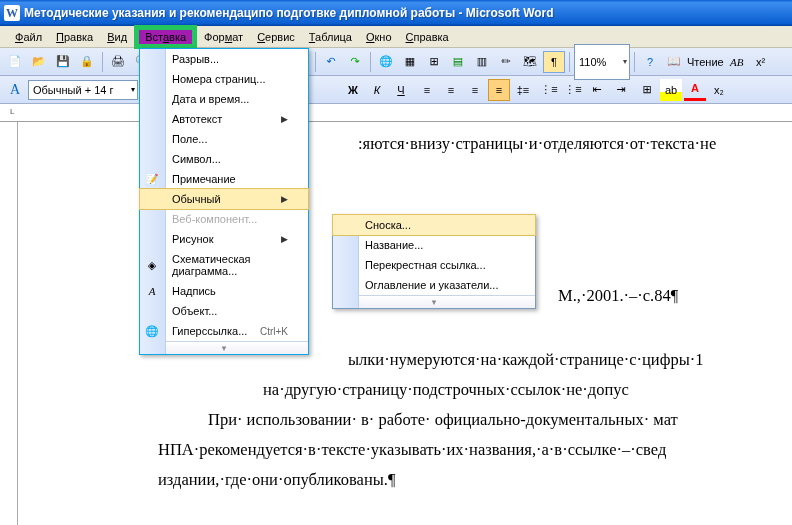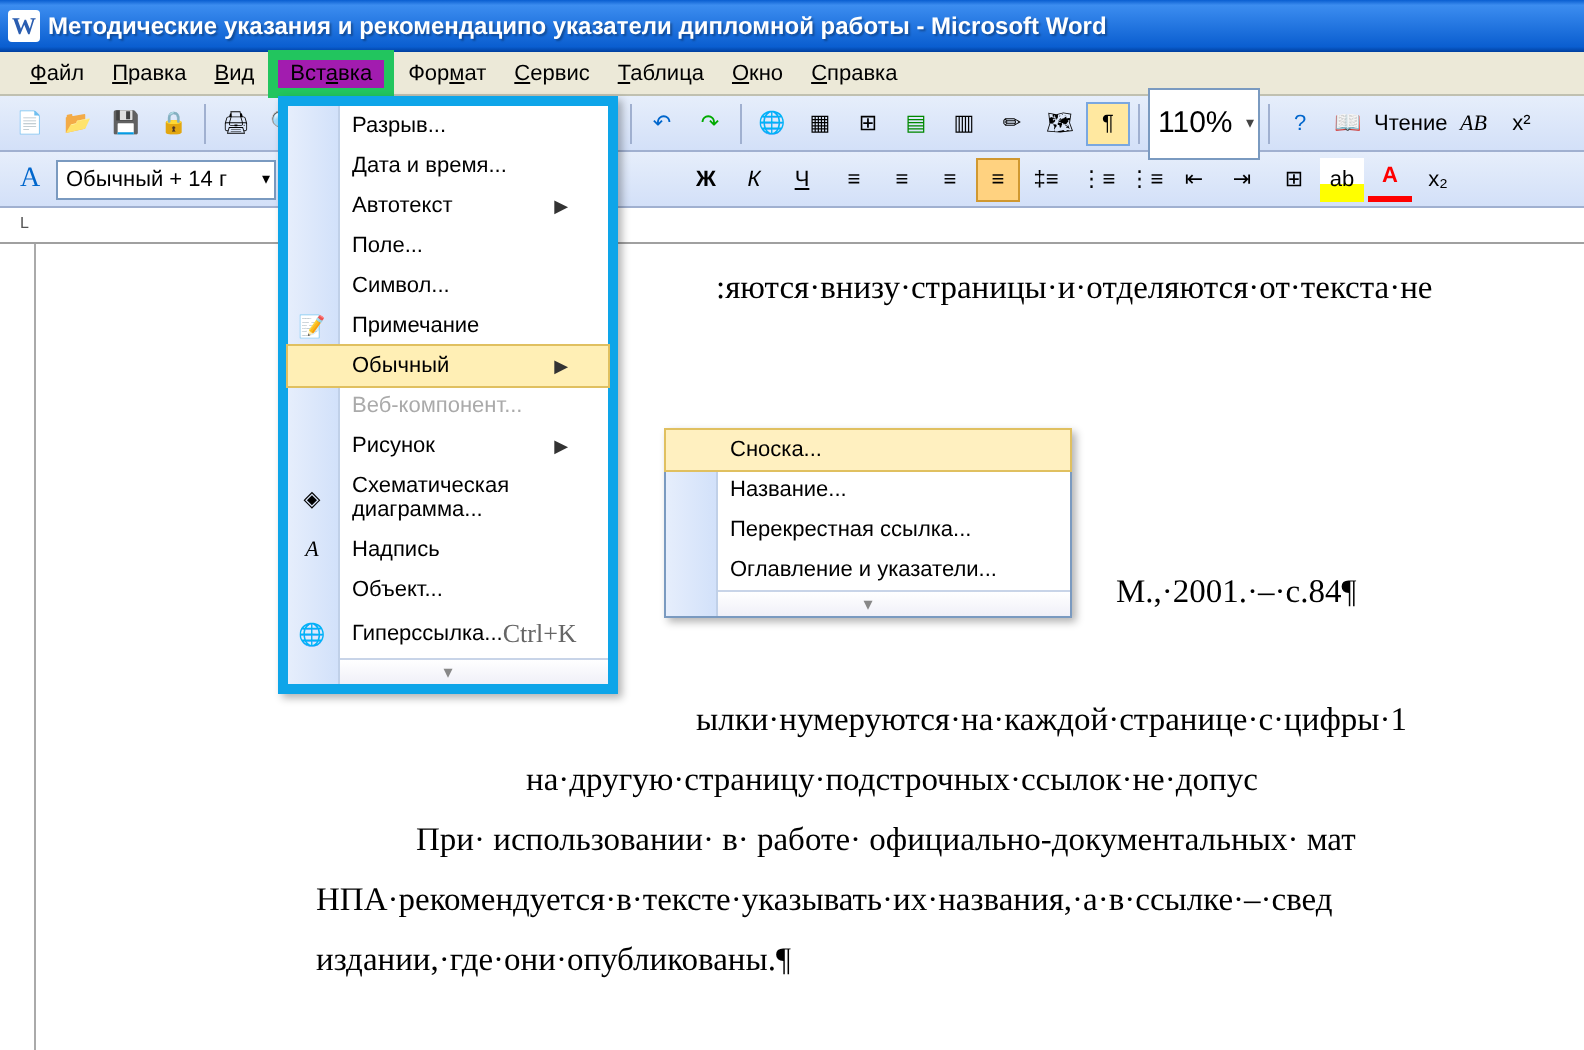--- a/index.html
+++ b/index.html
@@ -10,60 +10,60 @@
 .titlebar .title-text { font-weight:bold; text-shadow:1px 1px 1px rgba(0,0,0,.3); }
 
 .menubar { background:#ece9d8; height:22px; display:flex; align-items:center; padding:0 8px; border-bottom:1px solid #c0c0b0; }
 .menubar .menu-item { padding:2px 7px; cursor:default; }
 .menubar .menu-item u { text-decoration:underline; }
 .menubar .menu-item.active { background:#a21caf; border:5px solid #22c55e; padding:1px 6px; }
 
 .toolbar { background:linear-gradient(to bottom,#e6eefb,#d3e0f8); height:28px; display:flex; align-items:center; padding:0 4px; border-bottom:1px solid #a0b0d0; gap:2px; }
 .toolbar .tb { width:22px; height:22px; display:inline-flex; align-items:center; justify-content:center; border:1px solid transparent; cursor:default; }
 .toolbar .sep { width:1px; height:20px; background:#a0b0d0; margin:0 2px; }
-.toolbar .combo { height:36px; background:#fff; border:1px solid #7a9ac0; display:inline-flex; align-items:center; padding:0 6px 0 4px; font-size:15px; position:relative; }
+.toolbar .combo { height:36px; background:#fff; border:1px solid #7a9ac0; display:inline-flex; align-items:center; padding:0 6px 0 4px; font-size:11px; position:relative; }
 .toolbar .combo::after { content:'▾'; position:absolute; right:2px; font-size:8px; color:#444; }
 .toolbar2 { background:linear-gradient(to bottom,#e6eefb,#d3e0f8); height:28px; display:flex; align-items:center; padding:0 4px; border-bottom:1px solid #a0b0d0; gap:2px; }
 .toolbar2 .tb { width:22px; height:22px; display:inline-flex; align-items:center; justify-content:center; }
 .toolbar2 .style-combo { width:110px; height:20px; background:#fff; border:1px solid #7a9ac0; display:inline-flex; align-items:center; padding:0 14px 0 4px; font-size:11px; position:relative; }
 .toolbar2 .style-combo::after { content:'▾'; position:absolute; right:2px; font-size:8px; }
 
 .ruler { height:18px; background:#fff; border-bottom:1px solid #a0a0a0; position:relative; font-size:8px; color:#555; }
 .ruler .rmark { position:absolute; top:3px; }
 
 .doc-area { background:#808080; height:421px; position:relative; }
 .vruler { position:absolute; left:0; top:0; width:18px; height:100%; background:#fff; border-right:1px solid #aaa; }
 .page { position:absolute; left:18px; top:0; right:0; background:#fff; padding:8px 20px 8px 140px; font-family:'Times New Roman',serif; font-size:16.5px; line-height:1.7; color:#000; height:100%; }
 .page p { margin-bottom:2px; }
 
-.dropdown { position:absolute; top:48px; left:139px; width:170px; background:#fff; border:5px solid #0ea5e9; box-shadow:2px 2px 4px rgba(0,0,0,.3); z-index:100; }
+.dropdown { position:absolute; top:48px; left:139px; width:170px; background:#fff; border:1px solid #0ea5e9; box-shadow:2px 2px 4px rgba(0,0,0,.3); z-index:100; }
 .dropdown .icon-col { position:absolute; left:0; top:0; width:26px; height:100%; background:linear-gradient(to right,#e6eefc,#d2e1fa); border-right:1px solid #c0d0e8; }
 .dropdown .di { position:relative; padding:4px 20px 4px 32px; font-size:11px; cursor:default; display:flex; justify-content:space-between; align-items:center; }
 .dropdown .di.highlight { background:#ffefb5; border:1px solid #e0c060; margin:-1px; }
 .dropdown .di .arrow { font-size:9px; color:#333; }
-.dropdown .di .shortcut { color:#666; font-size:13px;font-family:Liberation Serif, serif; }
+.dropdown .di .shortcut { color:#666; font-size:10px; }
 .dropdown .di.disabled { color:#aaa; }
 .dropdown .di .micon { position:absolute; left:4px; width:16px; height:16px; display:inline-flex; align-items:center; justify-content:center; font-size:11px; }
 .dropdown .expand { border-top:1px solid #c8d4e8; text-align:center; padding:1px 0; font-size:9px; color:#888; background:linear-gradient(to bottom,#fff,#f0f0f8);}
 
 .submenu { position:absolute; top:214px; left:332px; width:204px; background:#fff; border:1px solid #7a9ac0; box-shadow:2px 2px 4px rgba(0,0,0,.3); z-index:101; }
 .submenu .icon-col { position:absolute; left:0; top:0; width:26px; height:100%; background:linear-gradient(to right,#e6eefc,#d2e1fa); border-right:1px solid #c0d0e8; }
 .submenu .di { position:relative; padding:4px 12px 4px 32px; font-size:11px; cursor:default; }
 .submenu .di.highlight { background:#fff0c0; border:1px solid #e0c060; margin:-1px; }
 .submenu .expand { border-top:1px solid #c8d4e8; text-align:center; padding:1px 0; font-size:9px; color:#888; background:linear-gradient(to bottom,#fff,#f0f0f8);}
 
 .underline-red { border-bottom:1px dotted red; }
 .al-btn { background:#ffd280; border:1px solid #d09830; }
 </style>
 </head>
 <body>
 
 <div class="titlebar">
   <span class="t-icon">W</span>
-  <span class="title-text">Методические указания и рекомендаципо указатели дипломной работы - Microsoft Word</span>
+  <span class="title-text">Методические указания и рекомендаципо подготвке дипломной работы - Microsoft Word</span>
 </div>
 
 <div class="menubar">
   <span class="menu-item"><u>Ф</u>айл</span>
   <span class="menu-item"><u>П</u>равка</span>
   <span class="menu-item"><u>В</u>ид</span>
   <span class="menu-item active">Вст<u>а</u>вка</span>
   <span class="menu-item">Фор<u>м</u>ат</span>
   <span class="menu-item"><u>С</u>ервис</span>
   <span class="menu-item"><u>Т</u>аблица</span>
@@ -160,20 +160,23 @@
     <p>издании,·где·они·опубликованы.¶</p>
   </div>
 </div>
 
 <div class="dropdown">
   <div class="icon-col"></div>
   <div class="di">
       <span>Разрыв...</span>
     </div>
   <div class="di">
+      <span>Номера страниц...</span>
+    </div>
+  <div class="di">
       <span>Дата и время...</span>
     </div>
   <div class="di">
       <span>Автотекст</span>
       <span class="arrow">▶</span>
     </div>
   <div class="di">
       <span>Поле...</span>
     </div>
   <div class="di">

